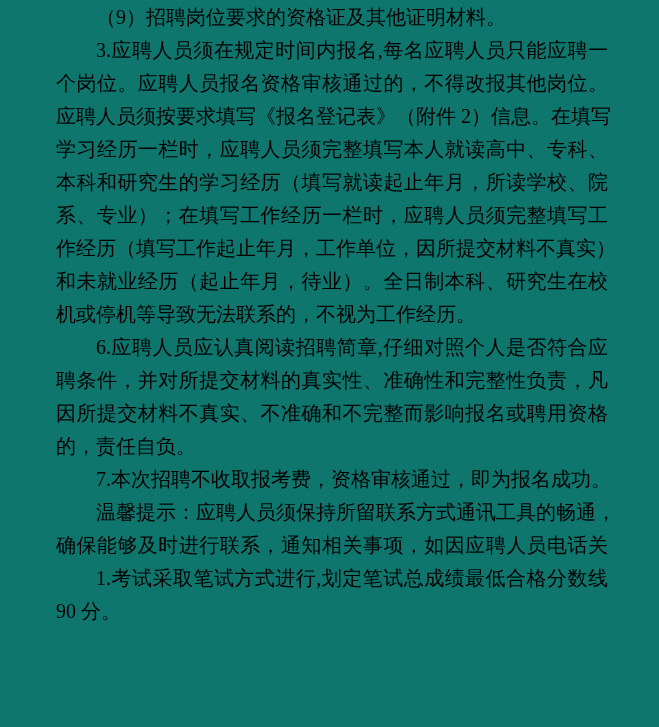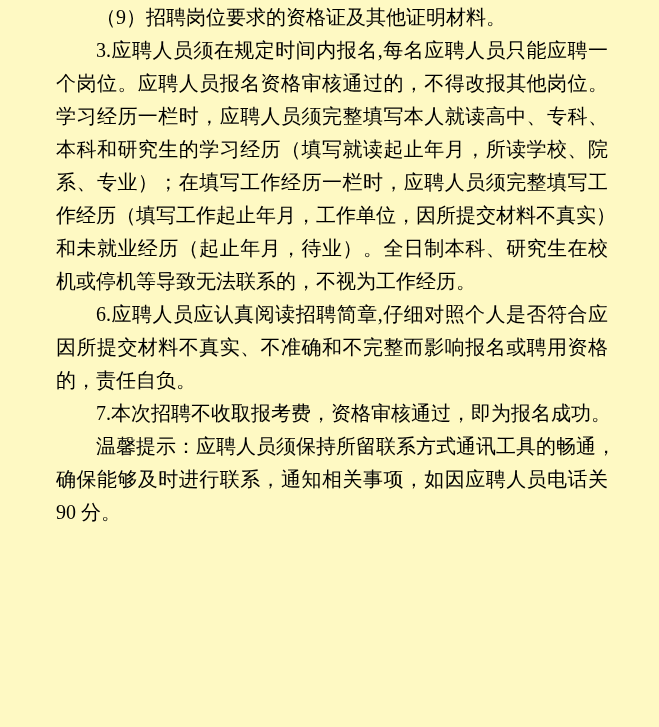--- a/index.html
+++ b/index.html
@@ -5,21 +5,21 @@
   html, body {
     margin: 0;
     padding: 0;
     background: #ffffff;
   }
   .page {
     position: relative;
     width: 659px;
     height: 727px;
     box-sizing: border-box;
-    background: #fef9c3;
+    background: #0f766e;
     padding: 1px 51px 0 56px;
     color: #000000;
     font-family: "Liberation Serif", "DejaVu Serif", serif;
     font-size: 20px;
     line-height: 33px;
     overflow: hidden;
   }
   .line {
     height: 33px;
     white-space: nowrap;
@@ -37,26 +37,29 @@
     font-weight: bold;
   }
 </style>
 </head>
 <body>
 
 <div class="page">
   <div class="line ind">（9）招聘岗位要求的资格证及其他证明材料。</div>
   <div class="line ind j">3.应聘人员须在规定时间内报名,每名应聘人员只能应聘一</div>
   <div class="line j">个岗位。应聘人员报名资格审核通过的，不得改报其他岗位。</div>
+  <div class="line j">应聘人员须按要求填写《报名登记表》（附件 2）信息。在填写</div>
   <div class="line j">学习经历一栏时，应聘人员须完整填写本人就读高中、专科、</div>
   <div class="line j">本科和研究生的学习经历（填写就读起止年月，所读学校、院</div>
   <div class="line j">系、专业）；在填写工作经历一栏时，应聘人员须完整填写工</div>
   <div class="line j">作经历（填写工作起止年月，工作单位，因所提交材料不真实）</div>
   <div class="line j">和未就业经历（起止年月，待业）。全日制本科、研究生在校</div>
   <div class="line">机或停机等导致无法联系的，不视为工作经历。</div>
   <div class="line ind j">6.应聘人员应认真阅读招聘简章,仔细对照个人是否符合应</div>
+  <div class="line j">聘条件，并对所提交材料的真实性、准确性和完整性负责，凡</div>
   <div class="line j">因所提交材料不真实、不准确和不完整而影响报名或聘用资格</div>
   <div class="line">的，责任自负。</div>
   <div class="line ind">7.本次招聘不收取报考费，资格审核通过，即为报名成功。</div>
   <div class="line ind j">温馨提示：应聘人员须保持所留联系方式通讯工具的畅通，</div>
   <div class="line j">确保能够及时进行联系，通知相关事项，如因应聘人员电话关</div>
+  <div class="line ind j">1.考试采取笔试方式进行,划定笔试总成绩最低合格分数线</div>
   <div class="line">90 分。</div>
 </div>
 
 </body></html>

